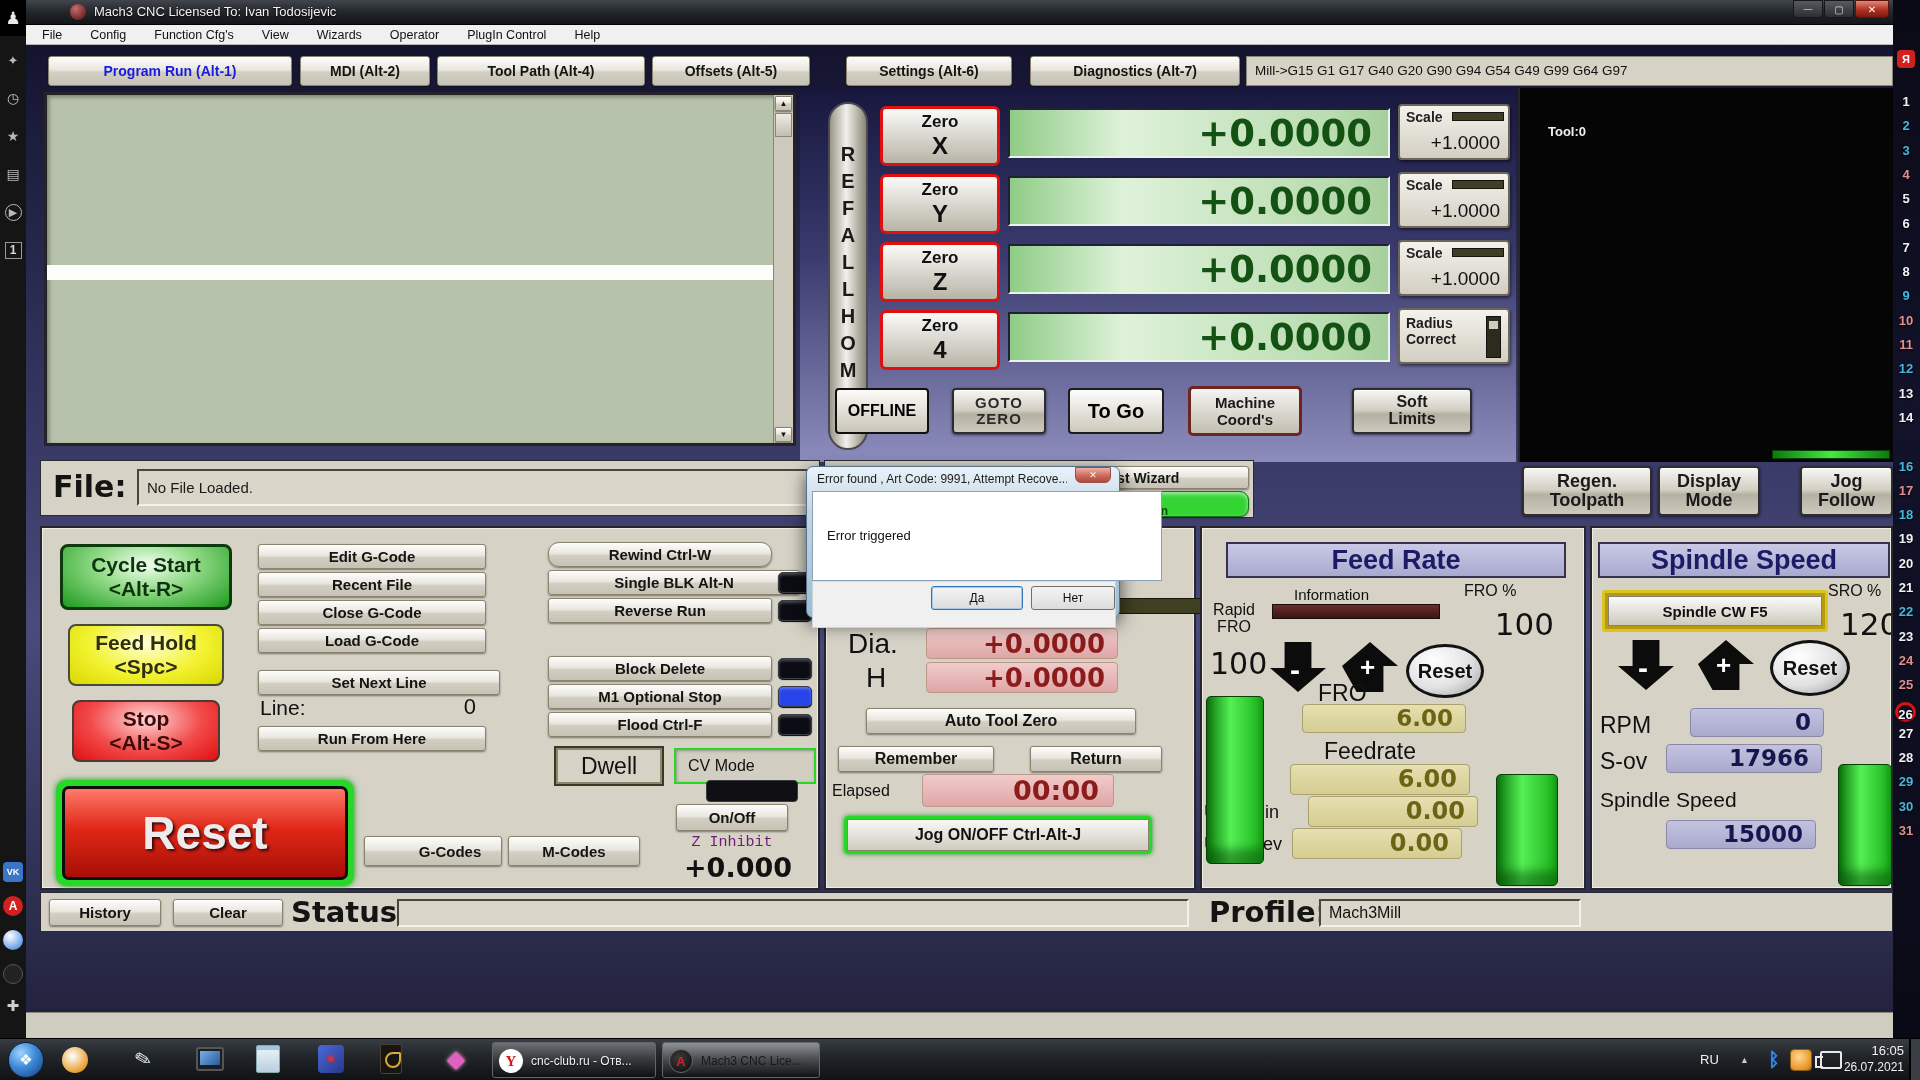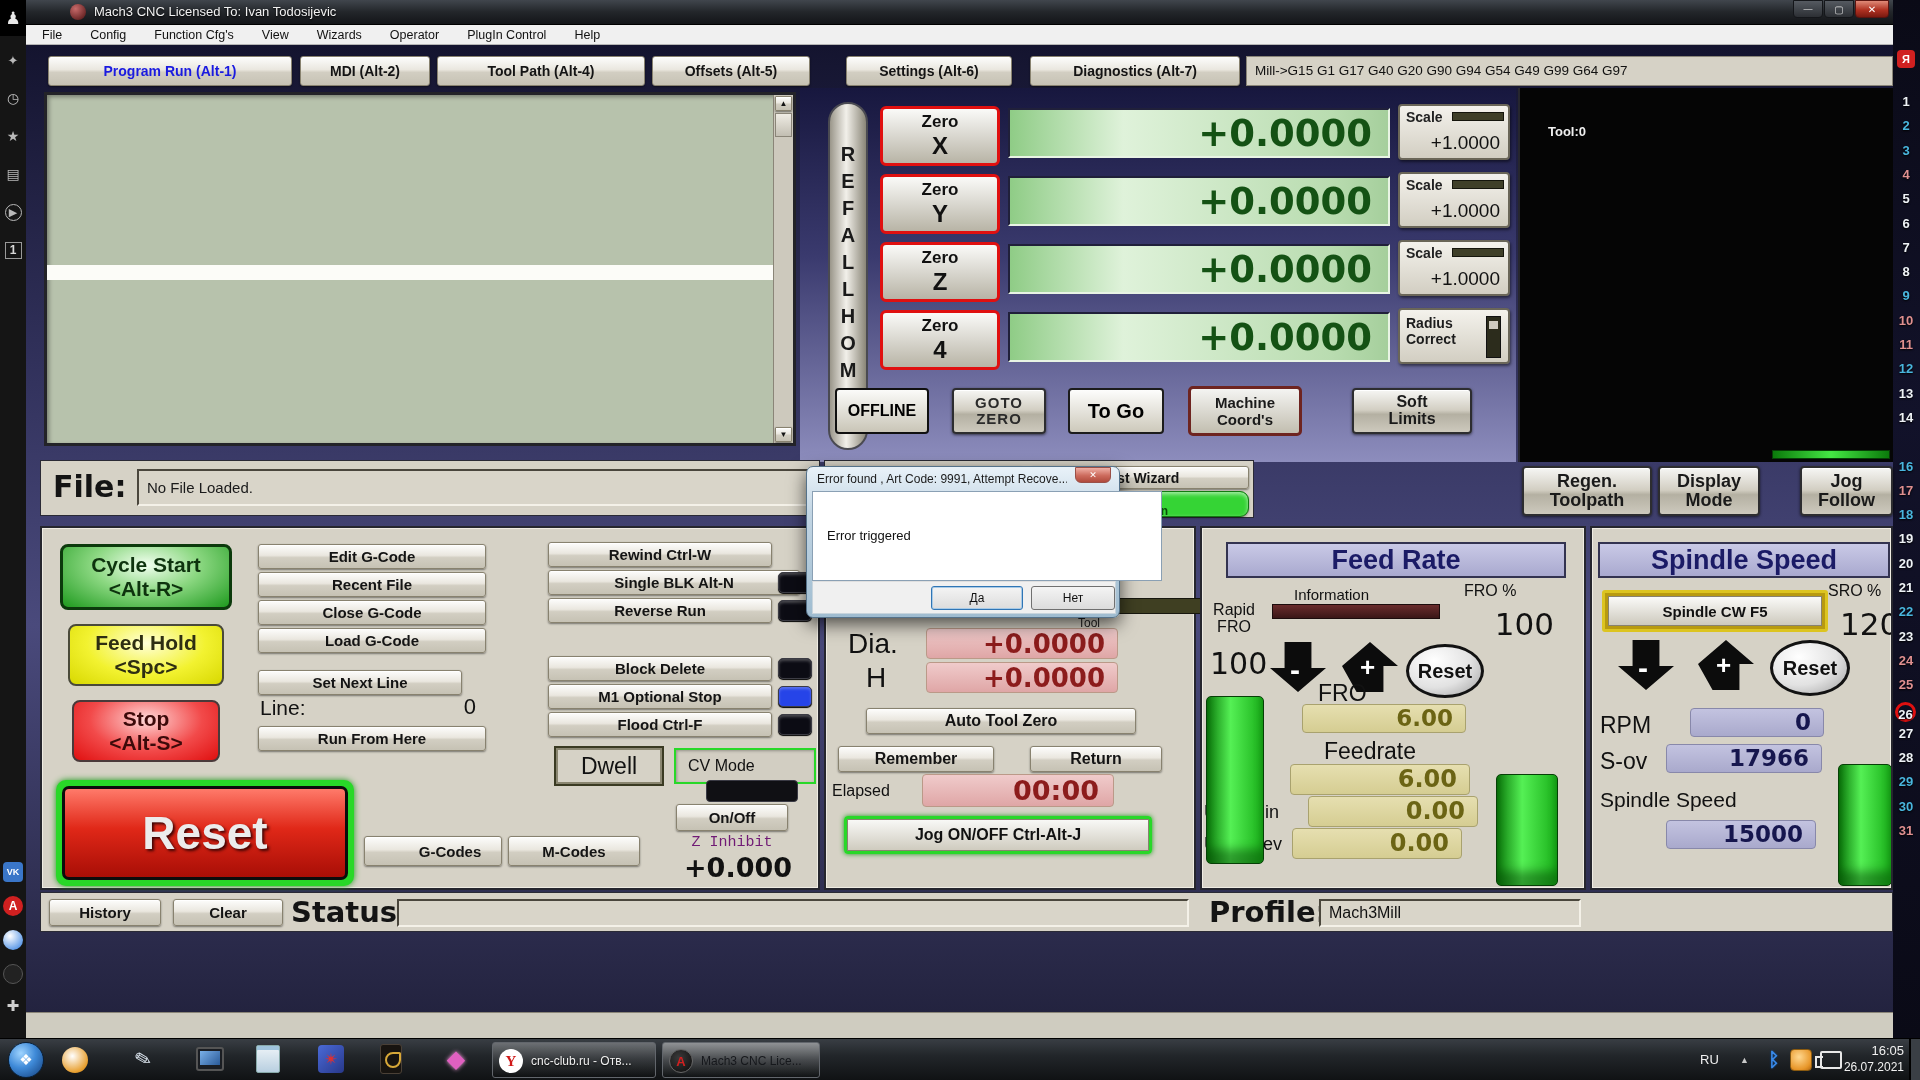--- a/index.html
+++ b/index.html
@@ -246,26 +246,26 @@
 &lt;Alt-R&gt;</div>
     <div class="abs fx pre" style="left:26px;top:96px;width:156px;height:62px;border:2px solid #4a4a3a;border-radius:8px;background:radial-gradient(ellipse at 50% 30%,#ffffd8 0%,#f2f230 55%,#d8d800 100%);font:bold 21px 'Liberation Sans',sans-serif;color:#2e2e12;">Feed Hold
 &lt;Spc&gt;</div>
     <div class="abs fx pre" style="left:30px;top:172px;width:148px;height:62px;border:2px solid #4a3a3a;border-radius:8px;background:radial-gradient(ellipse at 50% 30%,#ffd8d8 0%,#f24a4a 55%,#e01010 100%);font:bold 21px 'Liberation Sans',sans-serif;color:#3c0a0a;">Stop
 &lt;Alt-S&gt;</div>
 
     <div class="abs btn fx" style="left:216px;top:16px;width:228px;height:25px;font-size:15px;">Edit G-Code</div>
     <div class="abs btn fx" style="left:216px;top:44px;width:228px;height:25px;font-size:15px;">Recent File</div>
     <div class="abs btn fx" style="left:216px;top:72px;width:228px;height:25px;font-size:15px;">Close G-Code</div>
     <div class="abs btn fx" style="left:216px;top:100px;width:228px;height:25px;font-size:15px;">Load G-Code</div>
-    <div class="abs btn fx" style="left:216px;top:142px;width:204px;height:25px;font-size:15px;">Set Next Line</div>
+    <div class="abs btn fx" style="left:216px;top:142px;width:242px;height:25px;font-size:15px;">Set Next Line</div>
     <span class="abs" style="left:218px;top:168px;font-size:21px;color:#111;">Line:</span>
     <span class="abs" style="left:370px;top:166px;width:64px;text-align:right;font-size:22px;color:#111;">0</span>
     <div class="abs btn fx" style="left:216px;top:198px;width:228px;height:25px;font-size:15px;">Run From Here</div>
 
-    <div class="abs btn fx" style="left:506px;top:14px;width:224px;height:25px;font-size:15px;">Rewind Ctrl-W</div>
+    <div class="abs btn fx" style="left:506px;top:14px;width:224px;height:25px;font-size:15px;border-radius:11px;">Rewind Ctrl-W</div>
     <div class="abs btn fx" style="left:506px;top:42px;width:252px;height:25px;font-size:15px;">Single BLK Alt-N</div>
     <div class="abs btn fx" style="left:506px;top:70px;width:224px;height:25px;font-size:15px;">Reverse Run</div>
     <div class="abs btn fx" style="left:506px;top:128px;width:224px;height:25px;font-size:15px;">Block Delete</div>
     <div class="abs btn fx" style="left:506px;top:156px;width:224px;height:25px;font-size:15px;">M1 Optional Stop</div>
     <div class="abs btn fx" style="left:506px;top:184px;width:224px;height:25px;font-size:15px;">Flood Ctrl-F</div>
 
     <div class="abs led" style="left: 736px; top: 44px; width: 34px; height: 21px; background: rgb(12, 12, 20);"></div>
     <div class="abs led" style="left: 736px; top: 72px; width: 34px; height: 21px; background: rgb(12, 12, 20);"></div>
     <div class="abs led" style="left: 736px; top: 130px; width: 34px; height: 21px; background: rgb(12, 12, 20);"></div>
     <div class="abs led" style="left: 736px; top: 158px; width: 34px; height: 21px; background: rgb(38, 68, 232);"></div>
@@ -369,21 +369,21 @@
     <span class="abs" style="left:1168px;top:2px;font:bold 29px 'DejaVu Sans',sans-serif;color:#141414;">Profile:</span>
     <div class="abs sunken" style="left:1278px;top:6px;width:262px;height:28px;font-size:16px;line-height:24px;padding-left:8px;color:#111;">Mach3Mill</div>
   </div>
 
   <div class="abs" style="left:806px;top:466px;width:314px;height:152px;border:1px solid #55728a;border-radius:7px;background:linear-gradient(180deg,#e9f2f9 0%,#c3d6e4 30%,#9fbcd0 100%);box-shadow:0 6px 18px rgba(0,0,0,.65);z-index:50;">
     <div class="abs" style="left:10px;top:5px;width:250px;font-size:12px;color:#1b1b1b;white-space:nowrap;overflow:hidden;">Error found , Art Code: 9991, Attempt Recove...</div>
     <div class="abs fx" style="right:8px;top:0px;width:36px;height:16px;border:1px solid #9a5048;border-radius:0 0 6px 6px;background:linear-gradient(180deg,#f0b0a6,#cc6a5c 55%,#b04a3c);color:#fff;font-size:9px;">✕</div>
     <div class="abs" style="left:5px;top:24px;width:350px;height:90px;background:#fff;border:1px solid #8aa0b4;">
       <span class="abs" style="left:14px;top:36px;font-size:13px;color:#111;">Error triggered</span>
     </div>
-    <div class="abs" style="left:5px;top:114px;width:304px;height:33px;background:#f0f0f0;border:1px solid #c8d4dc;border-top:1px solid #dfdfdf;">
+    <div class="abs" style="left:5px;top:114px;width:304px;height:47px;background:#f0f0f0;border:1px solid #c8d4dc;border-top:1px solid #dfdfdf;">
       <div class="abs fx" style="left:118px;top:4px;width:92px;height:24px;border:1px solid #2f75b5;border-radius:3px;background:linear-gradient(180deg,#f4f4f4,#dcdcdc);box-shadow:inset 0 0 0 1px #a8cae6;font-size:12px;color:#111;">Да</div>
       <div class="abs fx" style="left:218px;top:4px;width:84px;height:24px;border:1px solid #707070;border-radius:3px;background:linear-gradient(180deg,#f4f4f4,#dcdcdc);font-size:12px;color:#111;">Нет</div>
     </div>
   </div>
 
   <div class="abs" style="left:0;top:1038px;width:1920px;height:42px;background:linear-gradient(180deg,#393e44 0%,#22262a 40%,#101214 100%);border-top:1px solid #000;">
     <div class="abs fx" style="left:8px;top:3px;width:36px;height:36px;border-radius:50%;background:radial-gradient(circle at 35% 30%,#9fd4ff 0%,#3f8ad8 45%,#123c78 100%);border:1px solid #0a2038;color:#fff;font-size:15px;">❖</div>
     <div class="abs" style="left:62px;top:8px;width:26px;height:26px;border-radius:50%;background:radial-gradient(circle at 40% 35%,#fff,#e8a030 70%,#b06a10);"></div>
     <div class="abs fx" style="left:130px;top:6px;width:26px;height:28px;color:#dfe8f2;font-size:20px;transform:rotate(-15deg);">✎</div>
     <div class="abs" style="left:196px;top:8px;width:28px;height:24px;background:#1a1d22;border:2px solid #555;border-radius:3px;">

